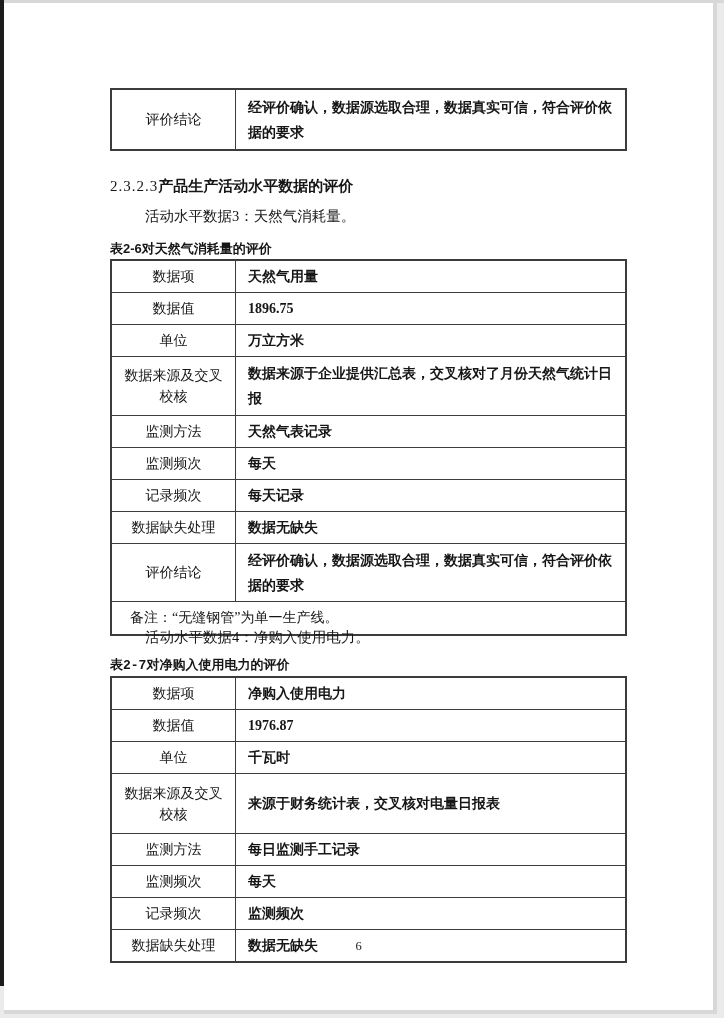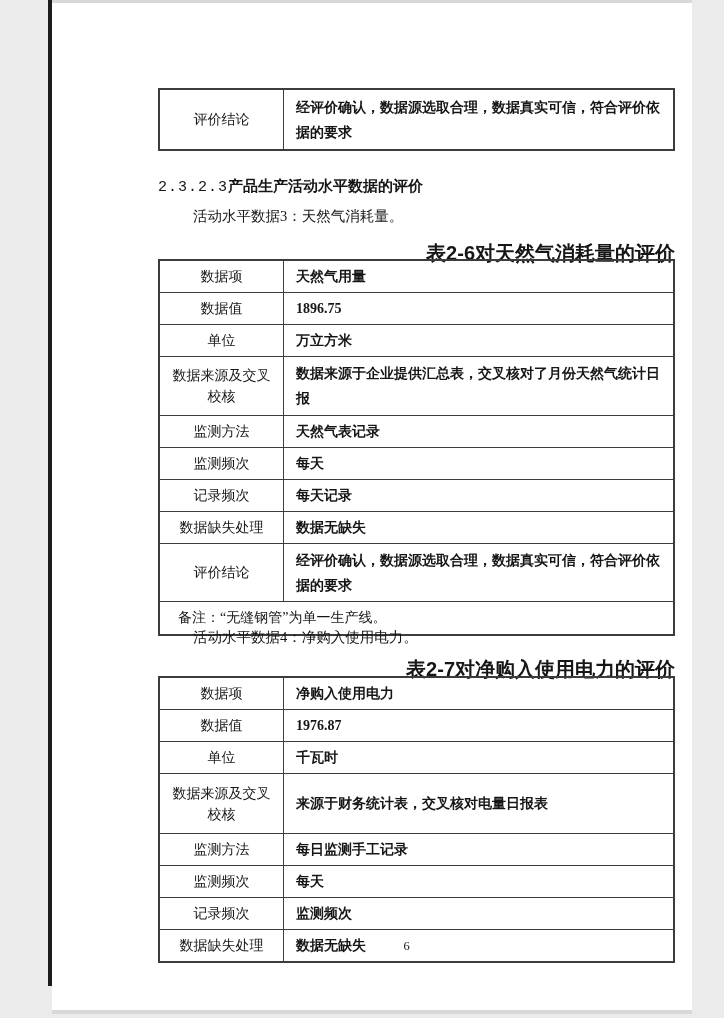--- a/index.html
+++ b/index.html
@@ -3,41 +3,41 @@
 <meta charset="utf-8">
 <style>
   html,body{margin:0;padding:0;}
   body{
     width:724px;height:1018px;
     background:#ebebeb;
     font-family:"Liberation Serif","DejaVu Serif",serif;
     color:#161616;
     -webkit-font-smoothing:antialiased;
   }
-  .canvas{position:relative;width:644px;height:1018px;overflow:hidden;margin-left:48px;}
+  .canvas{position:relative;width:724px;height:1018px;overflow:hidden;}
   .edge-top{position:absolute;left:0;top:0;width:724px;height:3px;background:#d8d8d8;}
   .edge-right{position:absolute;left:713px;top:3px;width:4px;height:1011px;background:#d8d8d8;}
   .edge-bottom{position:absolute;left:4px;top:1010px;width:713px;height:4px;background:#d8d8d8;}
   .left-strip{position:absolute;left:0;top:0;width:4px;height:986px;background:#1c1c1c;}
   .page{position:absolute;left:4px;top:3px;width:709px;height:1007px;background:#ffffff;}
 
   .abs{position:absolute;}
 
   table.doc{border-collapse:collapse;width:517px;table-layout:fixed;
             border:2px solid #3c3c3c;}
   table.doc td{border:1px solid #3c3c3c;font-size:14px;vertical-align:middle;}
   td.lbl{width:107px;text-align:center;padding:2px 8px;line-height:21px;}
   td.val{text-align:left;padding:3px 6px 3px 12px;line-height:25px;word-break:normal;font-weight:bold;}
   td.note{padding:4px 6px 4px 18px;line-height:22px;font-size:14px;}
 
   .heading{font-size:15px;white-space:nowrap;}
-  .heading .num{font-family:Liberation Mono, monospace;letter-spacing:1px;}
+  .heading .num{font-family:Liberation Serif, serif;letter-spacing:1px;}
   .heading .txt{font-family:Liberation Sans, sans-serif;font-weight:bold;}
   .intro{font-size:14.5px;white-space:nowrap;}
-  .caption{width:517px;text-align:right;font-size:20px;font-weight:bold;
+  .caption{width:517px;text-align:left;font-size:13px;font-weight:bold;
            font-family:"Liberation Sans","DejaVu Sans",sans-serif;white-space:nowrap;}
   .pagenum{width:709px;text-align:center;font-size:12.5px;}
 </style>
 </head>
 <body>
 
 <div class="canvas">
   <div class="edge-top"></div>
   <div class="left-strip"></div>
   <div class="page">
@@ -98,21 +98,21 @@
         <td class="val">经评价确认，数据源选取合理，数据真实可信，符合评价依据的要求</td>
       </tr>
       <tr>
         <td class="note" colspan="2" style="height:24px;">备注：“无缝钢管”为单一生产线。</td>
       </tr>
     </tbody>
       </table>
 
     <div class="intro abs" style="left:141px;top:625px;">活动水平数据4：净购入使用电力。</div>
 
-    <div class="caption abs" style="left:106px;top:653px;">表2-7对净购入使用电力的评价</div>
+    <div class="caption abs" style="left:106px;top:653px;font-family:Liberation Mono, monospace;">表2-7对净购入使用电力的评价</div>
 
     <table class="doc abs" style="left:106px;top:673px;">
       <tbody>
           <tr>
         <td class="lbl" style="height:26px;">数据项</td>
         <td class="val">净购入使用电力</td>
       </tr>
       <tr>
         <td class="lbl" style="height:25px;">数据值</td>
         <td class="val">1976.87</td>

